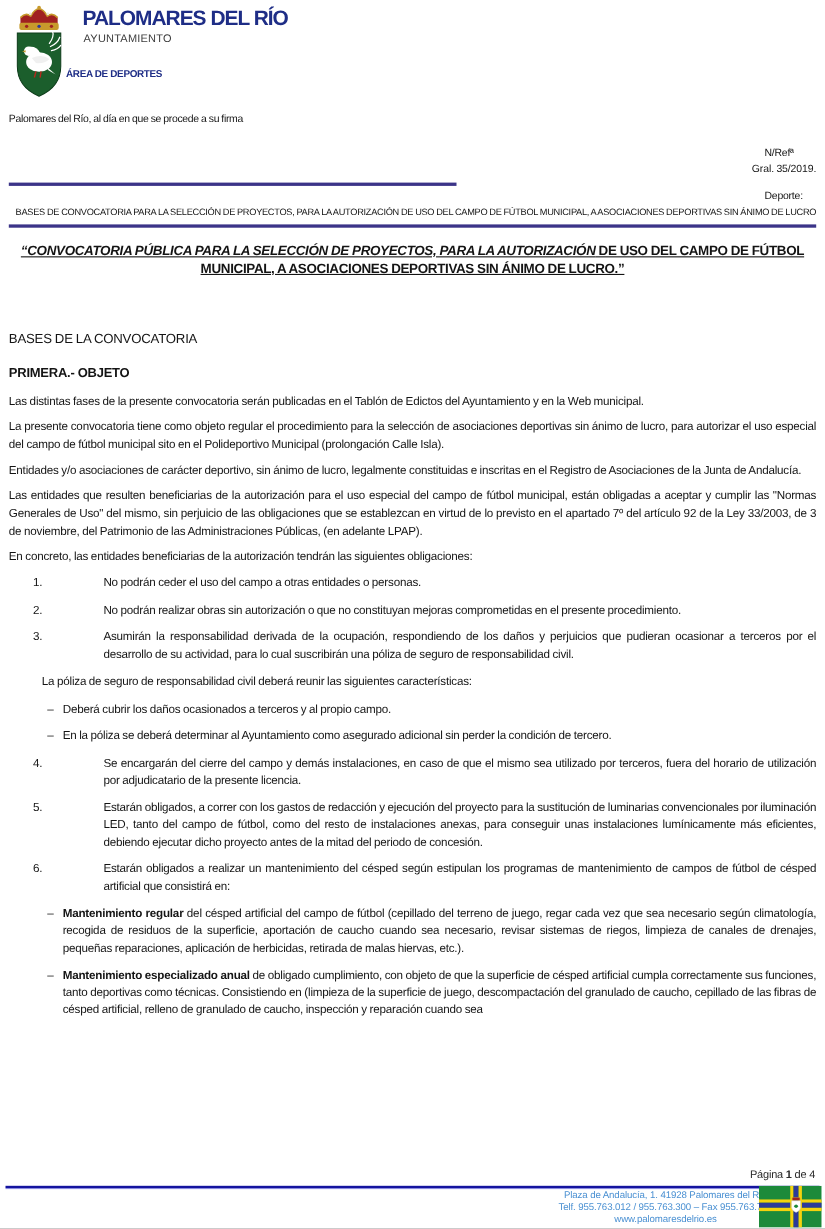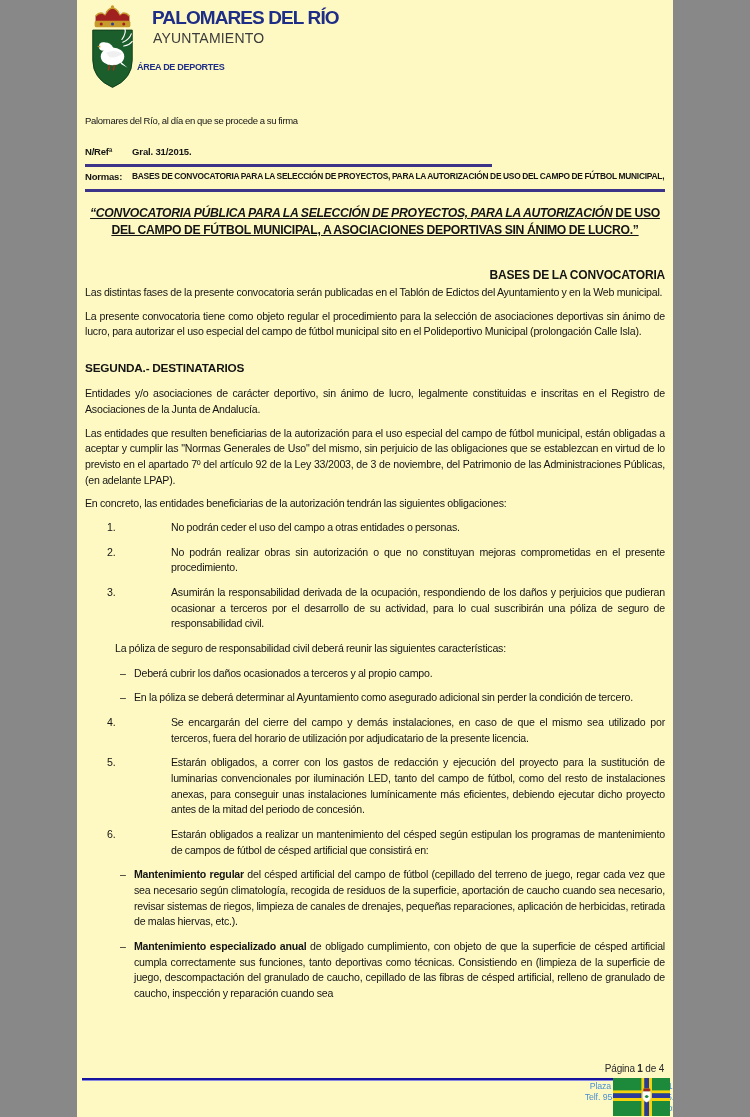--- a/index.html
+++ b/index.html
@@ -1,48 +1,48 @@
 <!DOCTYPE html>
 <html><head>
 <meta charset="utf-8">
 <style>
   html,body { margin:0; padding:0; background:#888; }
   .page {
-    width:596px; height:1117px; margin:0 auto; background:#fef9c3;
+    width:750px; height:1117px; margin:0 auto; background:#ffffff;
     position:relative; overflow:hidden;
     font-family:"Liberation Sans", sans-serif; color:#141414;
   }
 
   
   .header { position:relative; height:94px; }
   .crest { position:absolute; left:12px; top:3px; width:47px; height:88px; }
   .brand-title { position:absolute; left:75px; top:7px; font-size:19px; font-weight:bold;
                  color:#1e2d86; letter-spacing:-0.9px; white-space:nowrap; }
-  .brand-sub   { position:absolute; left:76px; top:30px; font-size:14px; color:#3b3b3b; letter-spacing:0.2px; }
+  .brand-sub   { position:absolute; left:76px; top:30px; font-size:10px; color:#3b3b3b; letter-spacing:0.2px; }
   .brand-dept  { position:absolute; left:60px; top:62px; font-size:9px; font-weight:bold;
                  color:#1e2d86; letter-spacing:-0.3px; }
 
   
   .doc-body { padding:0 8px; font-size:10.6px; line-height:1.48;
               letter-spacing:-0.2px; word-spacing:-0.3px; }
-  .dateline { margin-top:20px; font-size:9.5px; letter-spacing:-0.3px; }
+  .dateline { margin-top:8px; font-size:9.5px; letter-spacing:-0.3px; }
 
   .ref-block { margin-top:14px; }
-  .ref-row { display:flex; align-items:flex-start; font-weight:bold; font-size:9.5px; padding:3px 0 5px; }
+  .ref-row { display:flex; align-items:flex-end; font-weight:normal; font-size:9.5px; padding:3px 0 5px;flex-direction:column; }
   .ref-label { width:47px; flex:none; }
   .ref-value { letter-spacing:-0.1px; }
   .subject-value { font-size:8.4px; letter-spacing:-0.25px; white-space:nowrap; overflow:hidden; flex:1; }
   .rule-short { height:3px; background:#3b3488; width:407px; }
   .rule-full  { height:3px; background:#3b3488; }
 
   .doc-title { margin-top:13px; text-align:center; font-weight:bold; font-size:12.2px;
                line-height:1.35; letter-spacing:-0.3px; }
   .doc-title .inner { text-decoration:underline; }
   .doc-title .it { font-style:italic; }
-  .doc-subtitle { margin-top:29px; text-align:right; font-weight:bold; font-size:12px; letter-spacing:-0.2px; }
+  .doc-subtitle { margin-top:47px; text-align:left; font-weight:normal; font-size:12px; letter-spacing:-0.2px; }
 
   h2.sec { font-size:11.8px; font-weight:bold; margin:20px 0 9px; letter-spacing:-0.2px; }
   h2.sec.first { margin-top:14px; }
   p.para { margin:0 0 8px; text-align:justify; }
 
   .oli { display:flex; margin:2px 0 9px; padding-left:22px; }
   .oli .num { width:27px; flex:none; }
   .oli .itext { flex:1; text-align:justify;padding-left:37px; }
   p.cont { margin:0 0 9px 30px; text-align:justify; }
   .dli { display:flex; margin:0 0 9px 35px; }
@@ -95,42 +95,42 @@
     <div class="brand-dept">ÁREA DE DEPORTES</div>
   </div>
 
   <div class="doc-body">
 
     <div class="dateline">Palomares del Río, al día en que se procede a su firma</div>
 
     <div class="ref-block">
       <div class="ref-row">
         <span class="ref-label">N/Refª</span>
-        <span class="ref-value">Gral. 31/2015.</span>
+        <span class="ref-value">Gral. 35/2019.</span>
       </div>
       <div class="rule-short"></div>
       <div class="ref-row">
-        <span class="ref-label">Normas:</span>
+        <span class="ref-label">Deporte:</span>
         <span class="subject-value">BASES DE CONVOCATORIA PARA LA SELECCIÓN DE PROYECTOS, PARA LA AUTORIZACIÓN DE USO DEL CAMPO DE FÚTBOL MUNICIPAL, A ASOCIACIONES DEPORTIVAS SIN ÁNIMO DE LUCRO</span>
       </div>
       <div class="rule-full"></div>
     </div>
 
     <div class="doc-title">
       <span class="inner">
         <span class="it">“CONVOCATORIA PÚBLICA PARA LA SELECCIÓN DE PROYECTOS, PARA LA AUTORIZACIÓN</span><span> DE USO DEL CAMPO DE FÚTBOL MUNICIPAL, A ASOCIACIONES DEPORTIVAS SIN ÁNIMO DE LUCRO.”</span>
       </span>
     </div>
 
     <div class="doc-subtitle">BASES DE LA CONVOCATORIA</div>
 
+    <h2 class="sec first">PRIMERA.- OBJETO</h2>
     <p class="para">Las distintas fases de la presente convocatoria serán publicadas en el Tablón de Edictos del Ayuntamiento y en la Web municipal.</p>
     <p class="para">La presente convocatoria tiene como objeto regular el procedimiento para la selección de asociaciones deportivas sin ánimo de lucro, para autorizar el uso especial del campo de fútbol municipal sito en el Polideportivo Municipal (prolongación Calle Isla).</p>
 
-    <h2 class="sec">SEGUNDA.-  DESTINATARIOS</h2>
     <p class="para">Entidades y/o asociaciones de carácter deportivo, sin ánimo de lucro, legalmente constituidas e inscritas en el Registro de Asociaciones de la Junta de Andalucía.</p>
 
     <p class="para">Las entidades que resulten beneficiarias de la autorización para el uso especial del campo de fútbol municipal, están obligadas a aceptar y cumplir las "Normas Generales de Uso" del mismo, sin perjuicio de las obligaciones que se establezcan en virtud de lo previsto en el apartado 7º del artículo 92 de la Ley 33/2003, de 3 de noviembre, del Patrimonio de las Administraciones Públicas, (en adelante LPAP).</p>
     <p class="para">En concreto, las entidades beneficiarias de la autorización tendrán las siguientes obligaciones:</p>
 
     <div class="oli">
       <span class="num">1.</span>
       <span class="itext">No podrán ceder el uso del campo a otras entidades o personas.</span>
     </div>
     <div class="oli">

